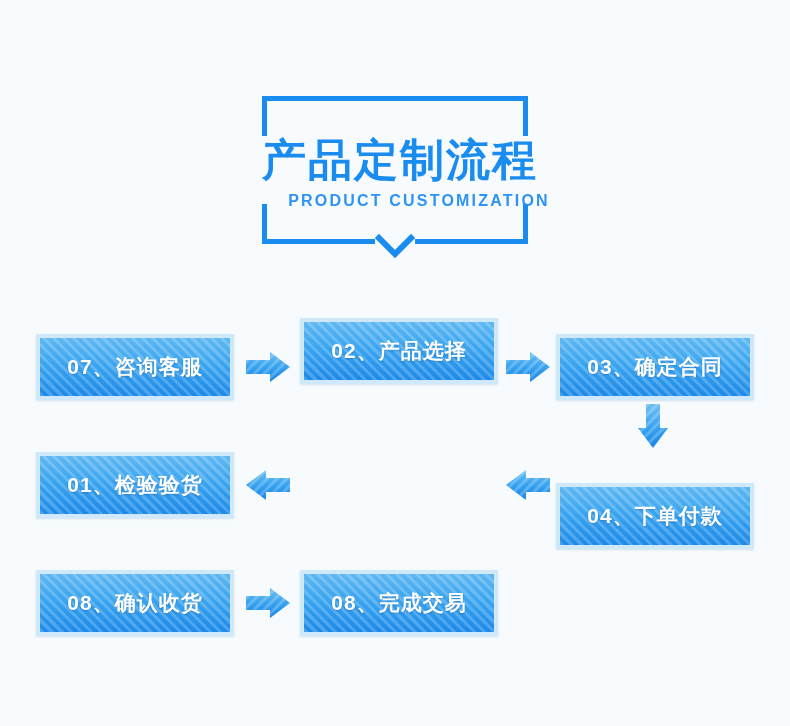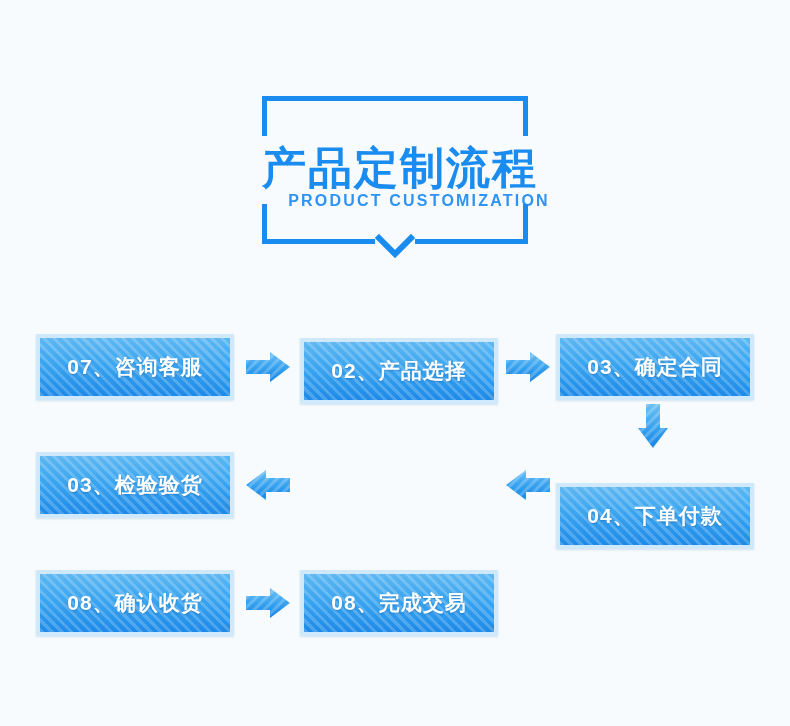--- a/index.html
+++ b/index.html
@@ -49,21 +49,20 @@
     left: 0;
     top: 38px;
     width: 266px;
     text-align: center;
     font-size: 44px;
     font-weight: bold;
     color: #1a8cf0;
     letter-spacing: 2px;
     line-height: 52px;
     white-space: nowrap;
-    margin-top: 8px;
   }
   .title-en {
     position: absolute;
     left: 0;
     top: 96px;
     width: 266px;
     text-align: center;
     font-size: 16px;
     font-weight: bold;
     color: #2f93f5;
@@ -105,21 +104,21 @@
     font-size: 21px;
     font-weight: bold;
     color: #ffffff;
     letter-spacing: 1px;
     white-space: nowrap;
     text-shadow: 0 1px 2px rgba(20,90,160,0.45);
   }
 
   
   #box-01 { left: 36px;  top: 334px; }
-  #box-02 { left: 300px; top: 338px; }
+  #box-02 { left: 300px; top: 318px; }
   #box-03 { left: 556px; top: 334px; }
   
   #box-04 { left: 556px; top: 452px; margin-top: 31px; }
   #box-05 { left: 300px; top: 452px; }
   #box-06 { left: 36px;  top: 452px; }
   
   #box-07 { left: 36px;  top: 570px; }
   #box-08 { left: 300px; top: 570px; }
 
   
@@ -162,21 +161,21 @@
   <div class="step-box" id="box-02">
     <span class="step-label">02、产品选择</span>
   </div>
   <div class="step-box" id="box-03">
     <span class="step-label">03、确定合同</span>
   </div>
   <div class="step-box" id="box-04">
     <span class="step-label">04、下单付款</span>
   </div>
   <div class="step-box" id="box-06">
-    <span class="step-label">03、检验验货</span>
+    <span class="step-label">01、检验验货</span>
   </div>
   <div class="step-box" id="box-07">
     <span class="step-label">08、确认收货</span>
   </div>
   <div class="step-box" id="box-08">
     <span class="step-label">08、完成交易</span>
   </div>
 
   <svg width="0" height="0" style="position:absolute" aria-hidden="true">
     <defs>

